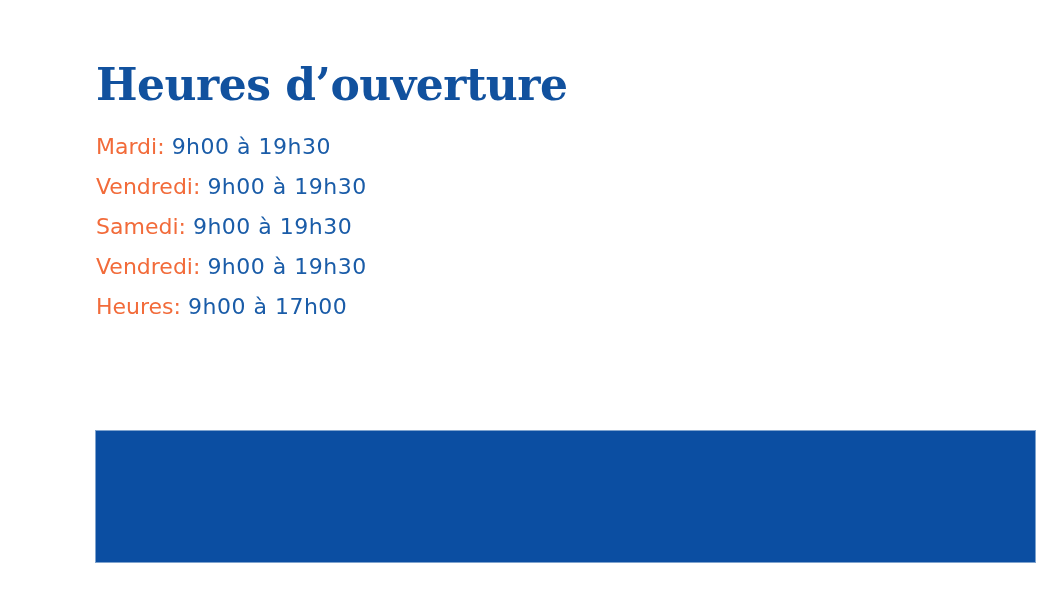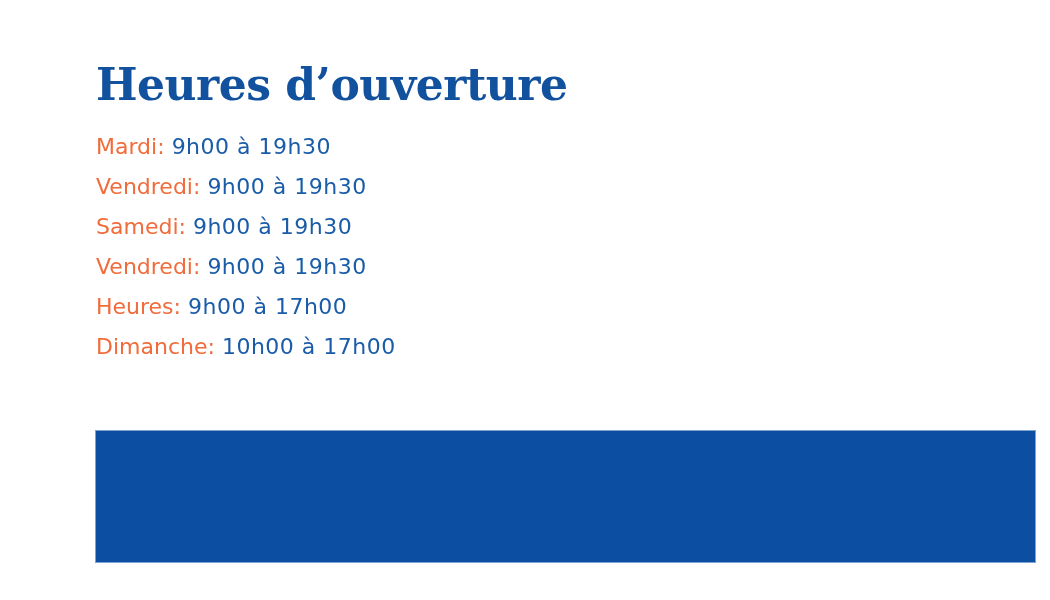--- a/index.html
+++ b/index.html
@@ -105,21 +105,18 @@
     </li>
 
     <li class="hours-row">
       <span class="day-label">Vendredi:</span><span class="time-value">9h00 à 19h30</span>
     </li>
 
     <li class="hours-row">
       <span class="day-label">Heures:</span><span class="time-value">9h00 à 17h00</span>
     </li>
 
-    <li class="hours-row">
-      <span class="day-label">Dimanche:</span><span class="time-value">10h00 à 17h00</span>
-    </li>
 
   </ul>
 
   <div class="blue-block"></div>
 
 </div>
 
 </body></html>

